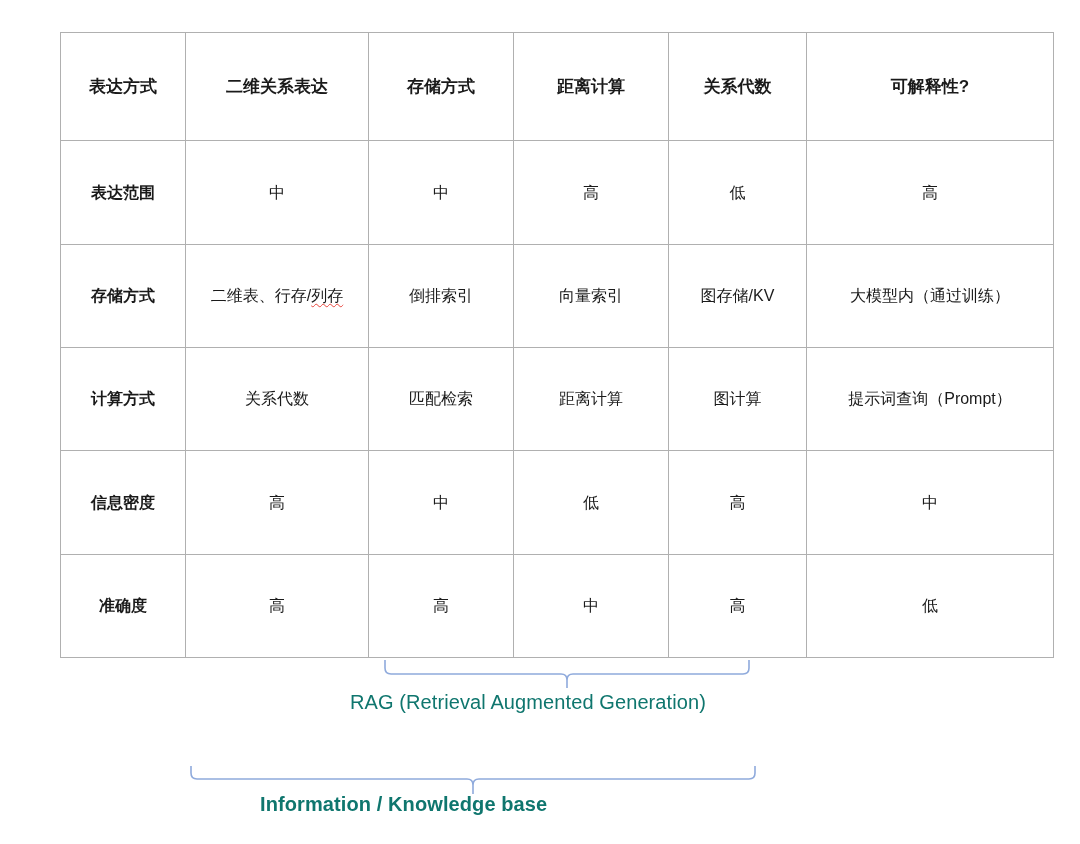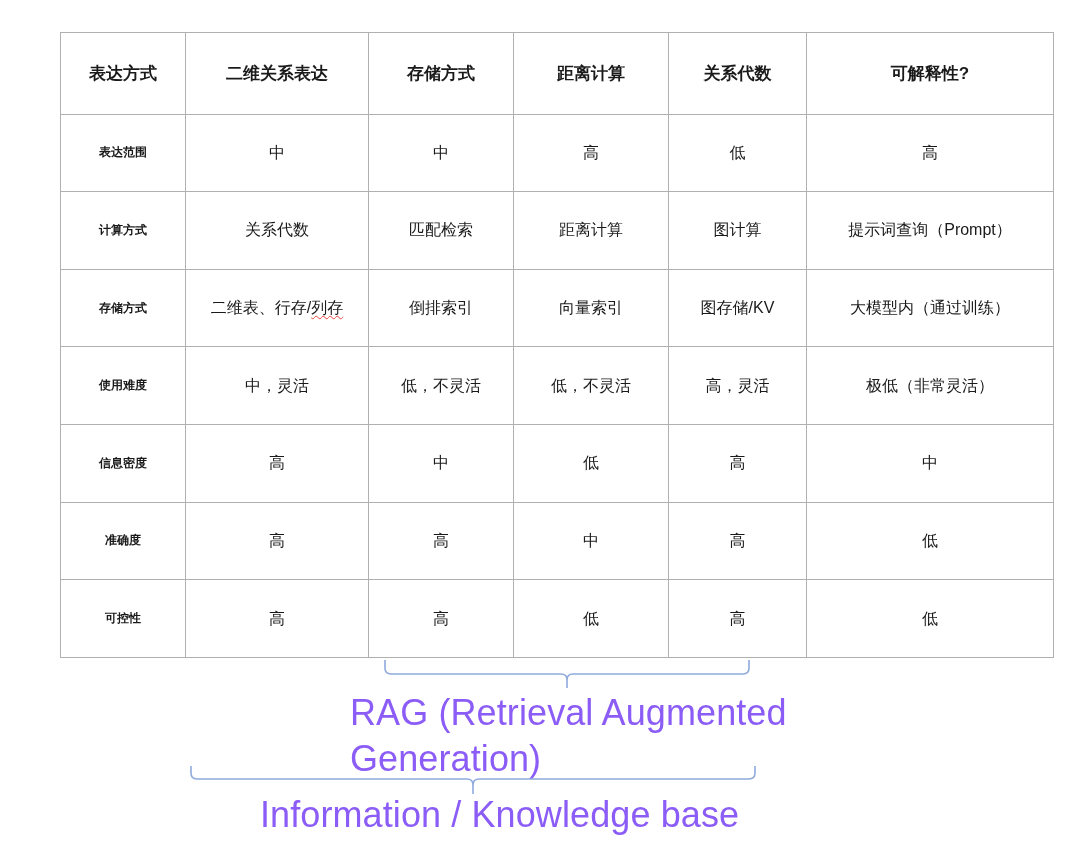--- a/index.html
+++ b/index.html
@@ -35,21 +35,21 @@
     line-height: 1.25;
     padding: 2px 4px;
     white-space: nowrap;
   }
   #comparison-table tr.header-row td {
     font-weight: bold;
     font-size: 17px;
   }
   #comparison-table td.row-label {
     font-weight: bold;
-    font-size: 12px;
+    font-size: 16px;
   }
   
   col.c0 { width: 125px; }
   col.c1 { width: 183px; }
   col.c2 { width: 145px; }
   col.c3 { width: 155px; }
   col.c4 { width: 138px; }
   col.c5 { width: 247px; }
 
   
@@ -66,36 +66,37 @@
   }
   .brace path {
     fill: none;
     stroke: #8faadc;
     stroke-width: 1.6;
   }
 
   
   .caption {
     position: absolute;
-    color: #8b5cf6;
-    font-size: 36px;
+    color: #0f766e;
+    font-size: 20px;
     line-height: 1.28;
     font-weight: 400;
     letter-spacing: 0.1px;
     white-space: pre-line;
   }
   #caption-rag {
     left: 350px;
     top: 690px;
     width: 470px;
   }
   #caption-infobase {
     left: 260px;
     top: 792px;
     width: 620px;
+    font-weight: bold;
   }
 </style>
 </head>
 <body>
 
 <table id="comparison-table">
   <colgroup>
     <col class="c0">
       <col class="c1">
       <col class="c2">
@@ -114,64 +115,48 @@
       </tr>
       <tr>
         <td class="row-label">表达范围</td>
         <td>中</td>
         <td>中</td>
         <td>高</td>
         <td>低</td>
         <td>高</td>
       </tr>
       <tr>
-        <td class="row-label">计算方式</td>
-        <td>关系代数</td>
-        <td>匹配检索</td>
-        <td>距离计算</td>
-        <td>图计算</td>
-        <td>提示词查询（Prompt）</td>
-      </tr>
-      <tr>
         <td class="row-label">存储方式</td>
         <td>二维表、行存/<span class="spell-error">列存</span></td>
         <td>倒排索引</td>
         <td>向量索引</td>
         <td>图存储/KV</td>
         <td>大模型内（通过训练）</td>
       </tr>
       <tr>
-        <td class="row-label">使用难度</td>
-        <td>中，灵活</td>
-        <td>低，不灵活</td>
-        <td>低，不灵活</td>
-        <td>高，灵活</td>
-        <td>极低（非常灵活）</td>
+        <td class="row-label">计算方式</td>
+        <td>关系代数</td>
+        <td>匹配检索</td>
+        <td>距离计算</td>
+        <td>图计算</td>
+        <td>提示词查询（Prompt）</td>
       </tr>
       <tr>
         <td class="row-label">信息密度</td>
         <td>高</td>
         <td>中</td>
         <td>低</td>
         <td>高</td>
         <td>中</td>
       </tr>
       <tr>
         <td class="row-label">准确度</td>
         <td>高</td>
         <td>高</td>
         <td>中</td>
-        <td>高</td>
-        <td>低</td>
-      </tr>
-      <tr>
-        <td class="row-label">可控性</td>
-        <td>高</td>
-        <td>高</td>
-        <td>低</td>
         <td>高</td>
         <td>低</td>
       </tr>
     </tbody>
 </table>
 
 <svg class="brace" id="brace-rag" style="left:380px; top:658px;" width="375" height="40" viewBox="0 0 375 40">
   <path d="M 5 2 L 5 10 Q 5 16 11 16 L 181 16 Q 187 16 187 22 L 187 30
            L 187 22 Q 187 16 193 16 L 363 16 Q 369 16 369 10 L 369 2" stroke="#8FAADC"></path>
 </svg>

